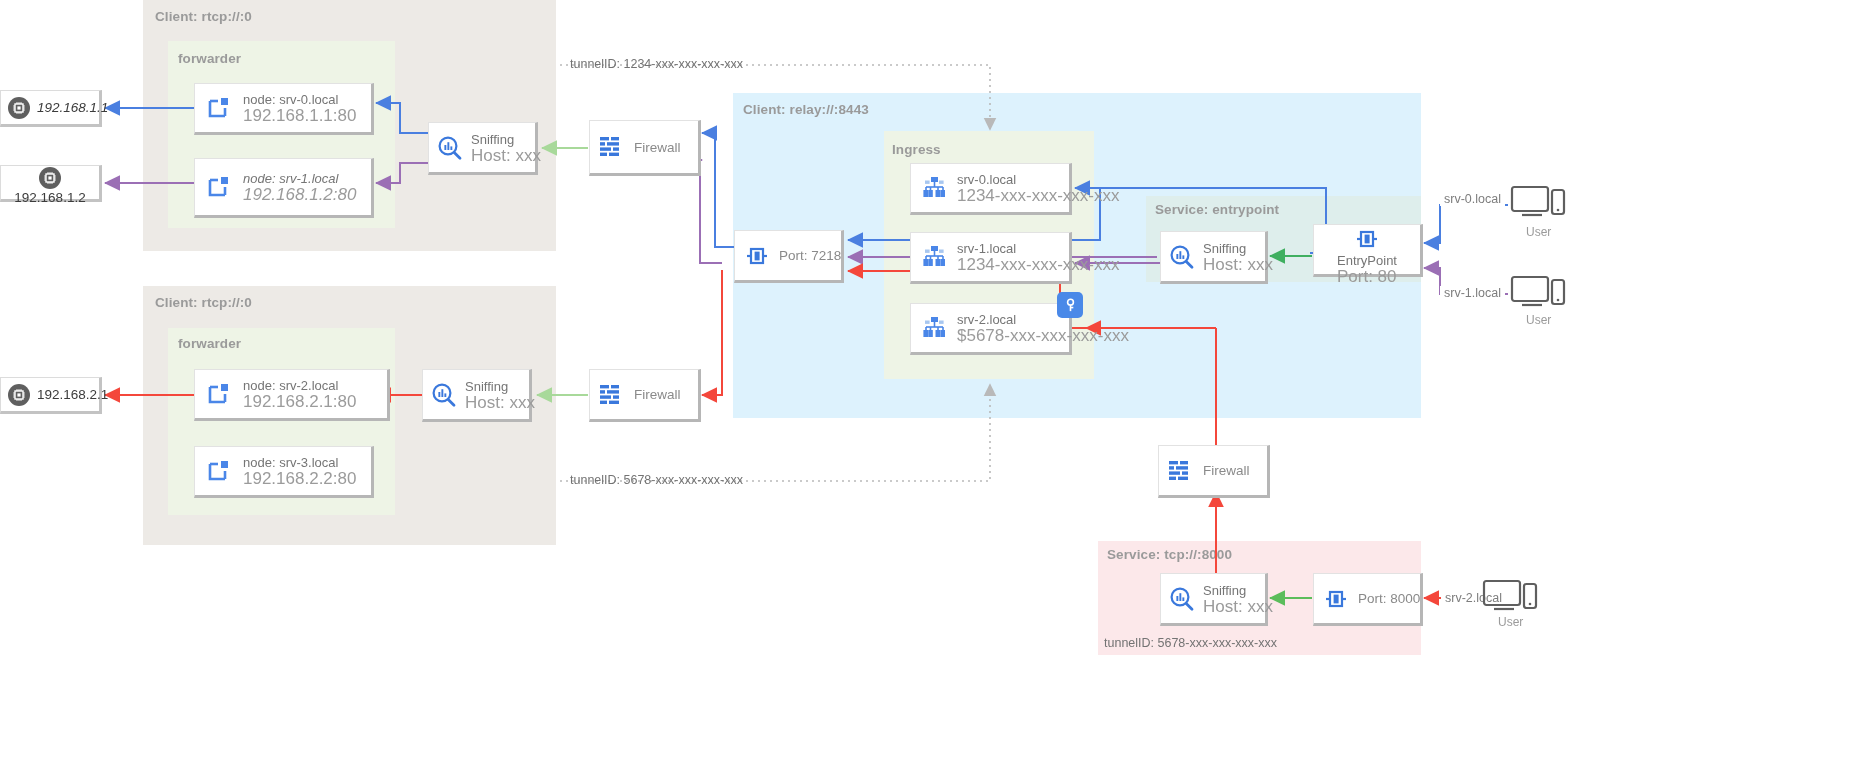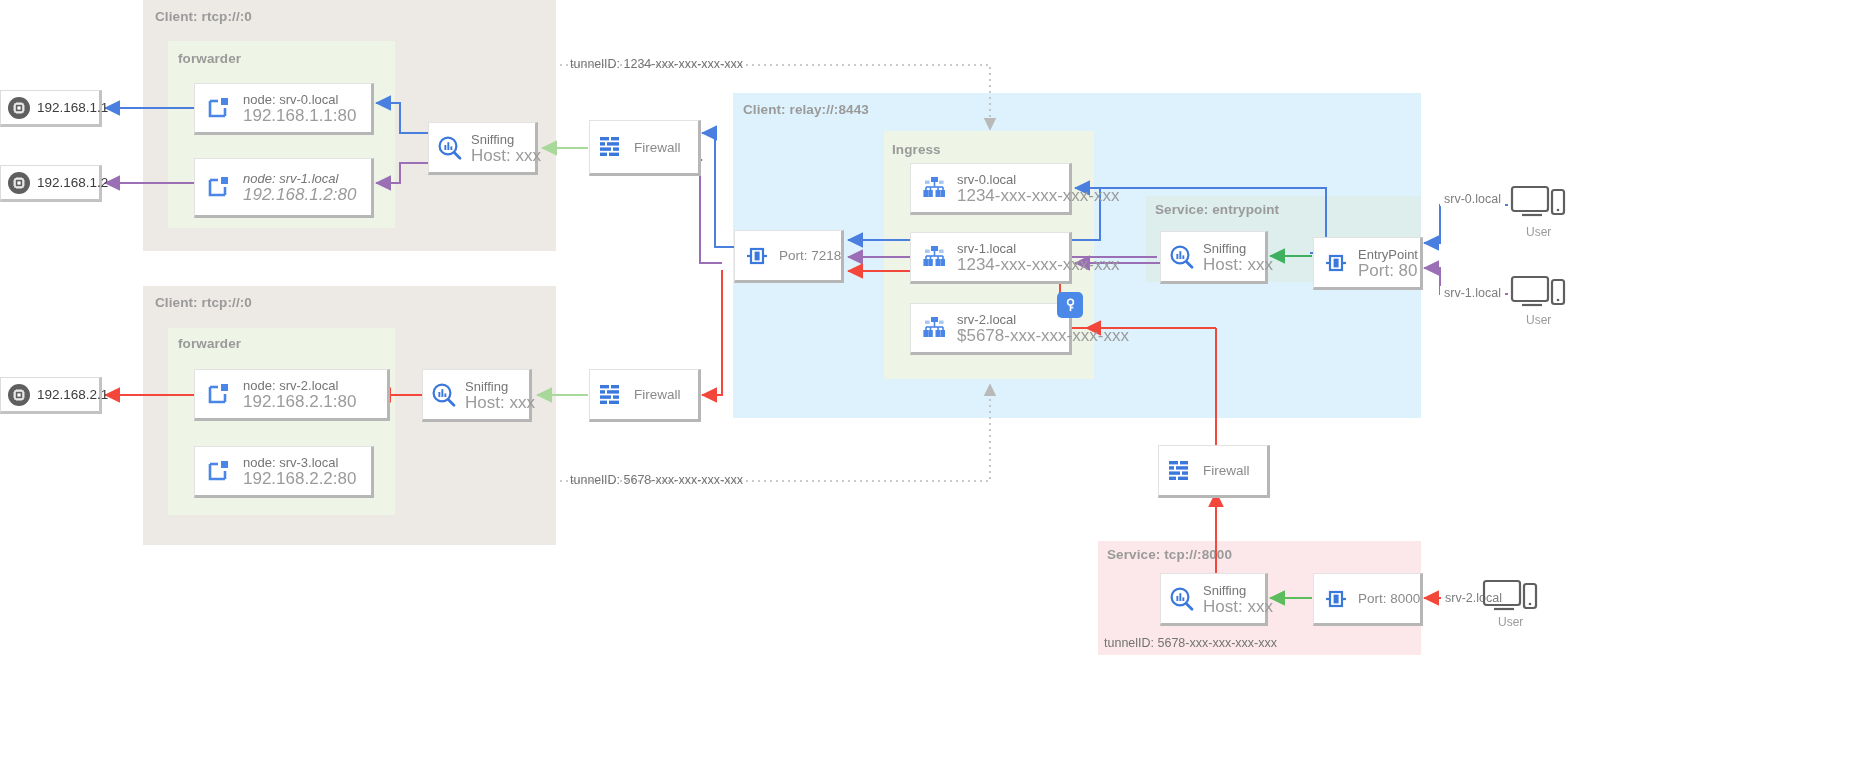--- a/index.html
+++ b/index.html
@@ -148,21 +148,21 @@
   <div class="grp ingress-grp" style="left:884px;top:131px;width:210px;height:248px;">
     <div class="grp-label" style="left:8px;top:11px;">Ingress</div>
   </div>
   <div class="grp entry-grp" style="left:1146px;top:196px;width:275px;height:86px;">
     <div class="grp-label" style="left:9px;top:6px;">Service: entrypoint</div>
   </div>
   <div class="grp tcp-grp" style="left:1098px;top:541px;width:323px;height:114px;">
     <div class="grp-label" style="left:9px;top:6px;">Service: tcp://:8000</div>
   </div>
 
-  <div class="node ipnode" style="left:0;top:90px;width:102px;height:37px;">
+  <div class="node ipnode" style="left:0;top:90px;width:102px;height:37px;font-style:italic;">
     <div class="ic" style="width:36px;">
       <svg width="24" height="24" viewBox="0 0 24 24">
           <circle cx="12" cy="12" r="11" fill="#5f5f5f"></circle>
         <rect x="8" y="8" width="8" height="8" fill="none" stroke="#fff" stroke-width="1.4"></rect>
         <rect x="10.4" y="10.4" width="3.2" height="3.2" fill="#fff"></rect>
         <g stroke="#fff" stroke-width="1.2">
           <path d="M10,6.2 L10,8"></path>
             <path d="M12,6.2 L12,8"></path>
             <path d="M14,6.2 L14,8"></path>
           <path d="M10,16 L10,17.8"></path>
@@ -173,21 +173,21 @@
             <path d="M6.2,14 L8,14"></path>
           <path d="M16,10 L17.8,10"></path>
             <path d="M16,12 L17.8,12"></path>
             <path d="M16,14 L17.8,14"></path>
         </g>
         </svg>
     </div>
     <div class="lbl">192.168.1.1</div>
   </div>
 
-  <div class="node ipnode" style="left:0;top:165px;width:102px;height:37px;">
+  <div class="node ipnode" style="left:0;top:165px;width:102px;height:37px;flex-direction:column;">
     <div class="ic" style="width:36px;">
       <svg width="24" height="24" viewBox="0 0 24 24">
           <circle cx="12" cy="12" r="11" fill="#5f5f5f"></circle>
         <rect x="8" y="8" width="8" height="8" fill="none" stroke="#fff" stroke-width="1.4"></rect>
         <rect x="10.4" y="10.4" width="3.2" height="3.2" fill="#fff"></rect>
         <g stroke="#fff" stroke-width="1.2">
           <path d="M10,6.2 L10,8"></path>
             <path d="M12,6.2 L12,8"></path>
             <path d="M14,6.2 L14,8"></path>
           <path d="M10,16 L10,17.8"></path>
@@ -437,21 +437,21 @@
         <rect x="11.6" y="9.6" width="5" height="8.8" fill="#3a78dc"></rect>
         <g stroke="#3a78dc" stroke-width="2.2">
             <path d="M4,14 L8,14"></path>
             <path d="M20,14 L24,14"></path>
           </g>
       </svg>
     </div>
     <div class="tc">Port: 8000</div>
   </div>
 
-  <div class="node" style="left:1313px;top:237px;width:110px;height:53px;">
+  <div class="node" style="left:1313px;top:224px;width:110px;height:53px;flex-direction:column;">
     <div class="ic" style="width:44px;">
       <svg width="28" height="28" viewBox="0 0 28 28">
         <rect x="8" y="7" width="12" height="14" fill="none" stroke="#3a78dc" stroke-width="2.2"></rect>
         <rect x="11.6" y="9.6" width="5" height="8.8" fill="#3a78dc"></rect>
         <g stroke="#3a78dc" stroke-width="2.2">
             <path d="M4,14 L8,14"></path>
             <path d="M20,14 L24,14"></path>
           </g>
       </svg>
     </div>

